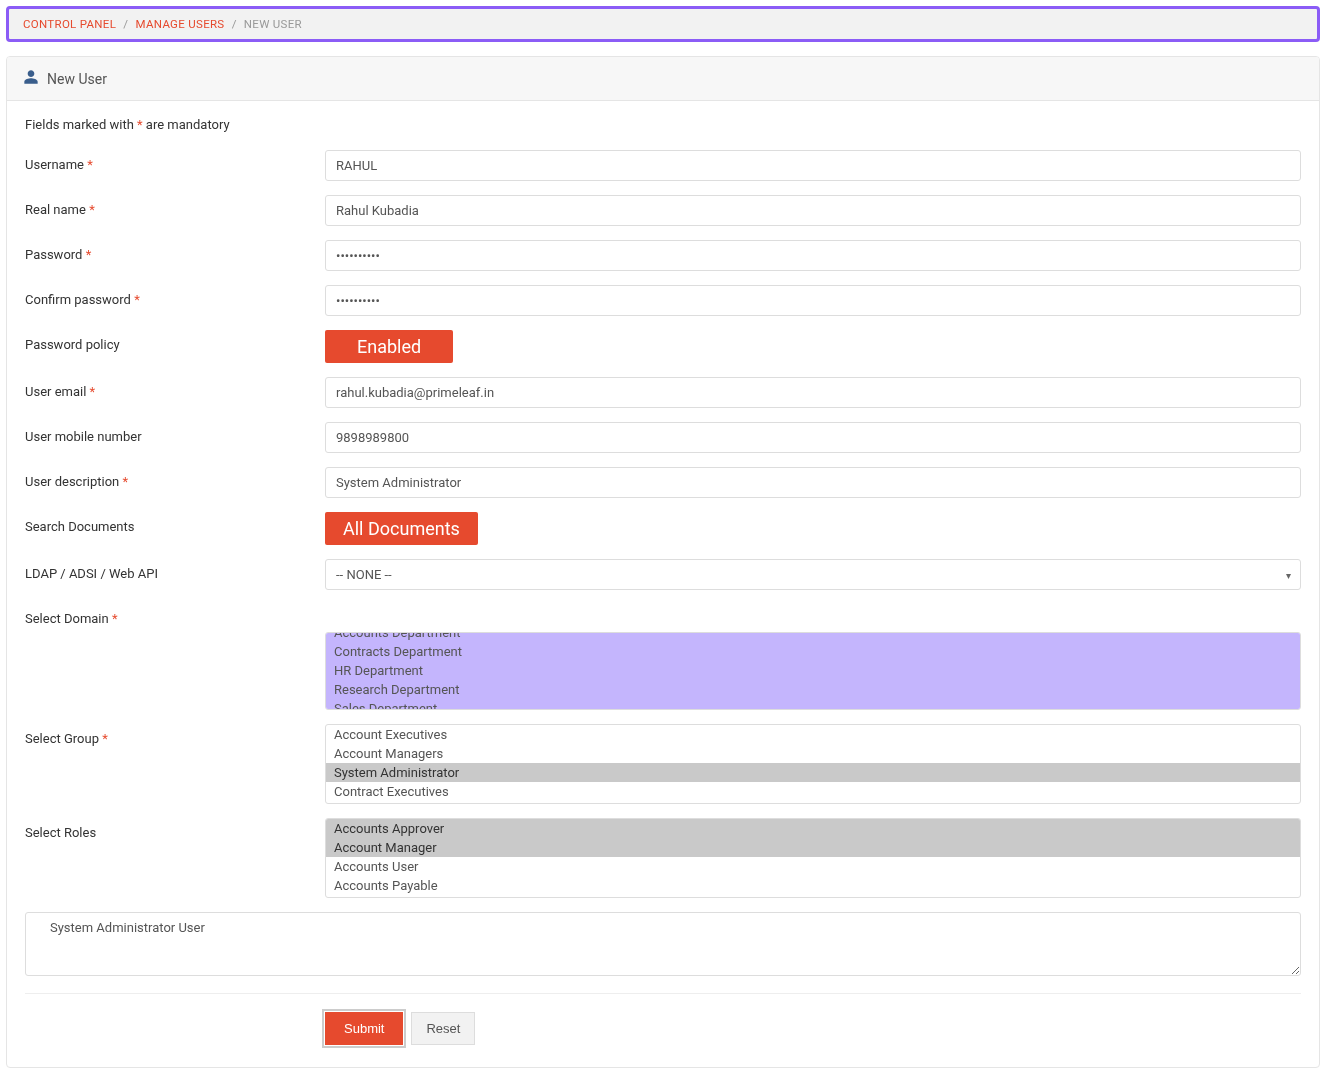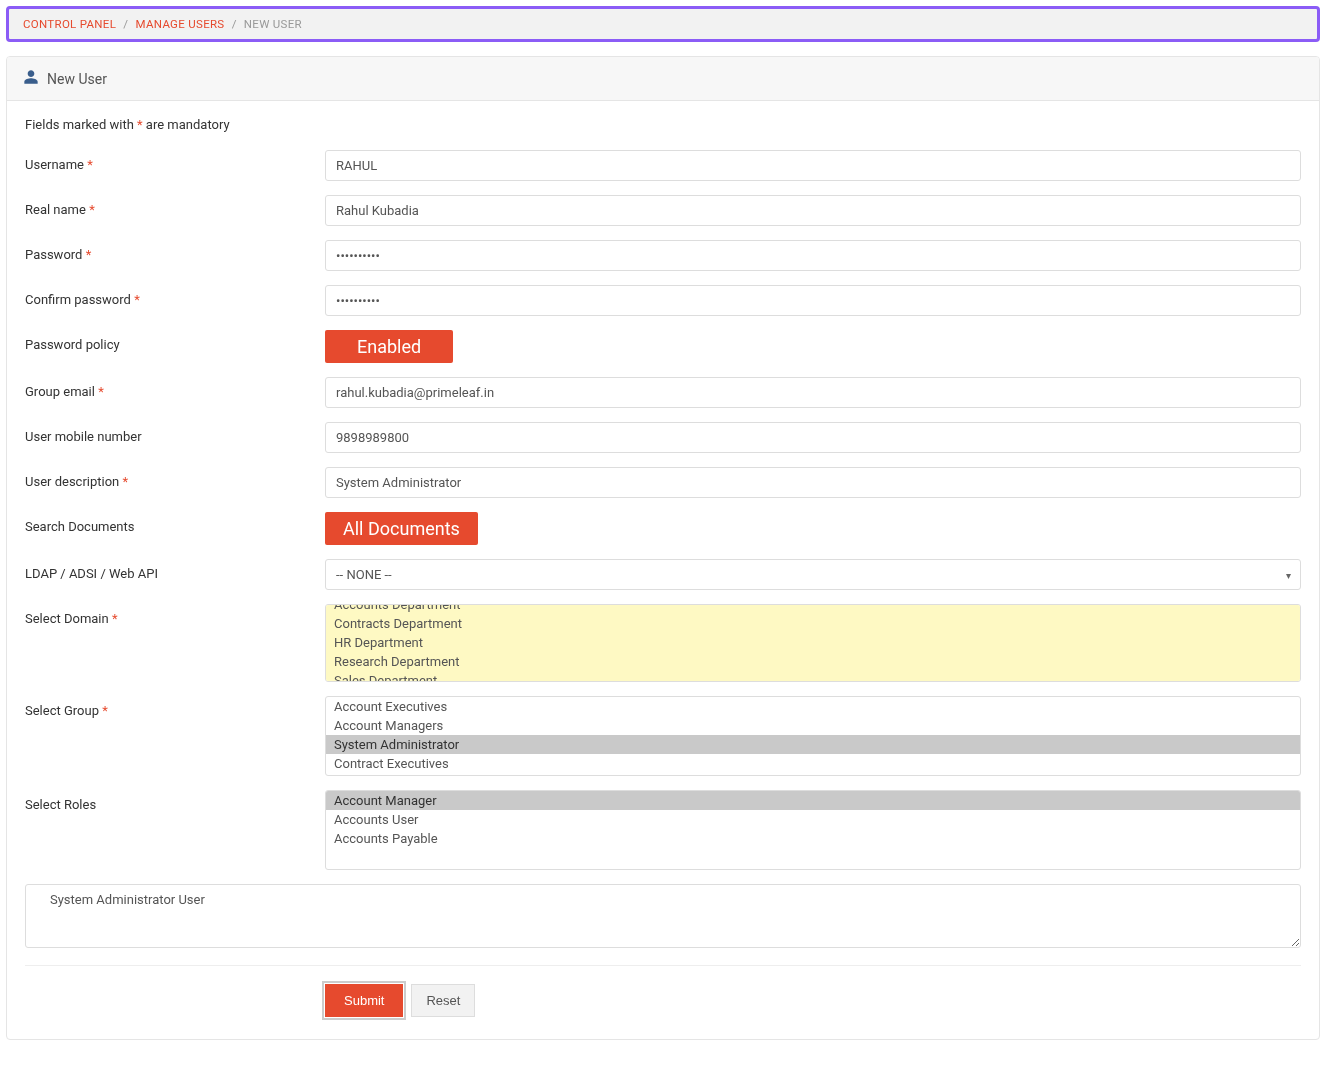--- a/index.html
+++ b/index.html
@@ -143,21 +143,21 @@
   .multi-list .opt {
     padding: 1px 8px;
     line-height: 17px;
     cursor: default;
     white-space: nowrap;
   }
   .multi-list .opt.selected {
     background: #c9c9c9;
     color: #333;
   }
-  .multi-list.all-selected-bg { background: #fef9c3; }
+  .multi-list.all-selected-bg { background: #c4b5fd; margin-top: 28px; }
   .multi-list.all-selected-bg .opt { background: transparent; }
   
   .domain-inner { margin-top: -10px; } 
   .actions-row {
     border-top: 1px solid #eee;
     margin-top: 10px;
     padding-top: 18px;
     display: flex;
     gap: 8px;
     padding-left: 300px;
@@ -235,21 +235,21 @@
 
     <div class="form-row">
       <div class="form-label">Password policy</div>
       <div class="form-control-wrap">
         <button class="btn btn-danger" style="padding:6px 32px;">Enabled</button>
       </div>
     </div>
 
     <div class="form-row">
       <div class="form-label">
-        <span>Group email</span> <span class="star">*</span>
+        <span>User email</span> <span class="star">*</span>
       </div>
       <div class="form-control-wrap">
         <input type="text" value="rahul.kubadia@primeleaf.in" style="">
       </div>
     </div>
 
     <div class="form-row">
       <div class="form-label">User mobile number</div>
       <div class="form-control-wrap">
         <input type="text" value="9898989800" style="">
@@ -309,20 +309,21 @@
             <div class="opt selected">System Administrator</div>
             <div class="opt">Contract Executives</div>
           </div>
       </div>
     </div>
 
     <div class="form-row">
       <div class="form-label">Select Roles</div>
       <div class="form-control-wrap">
         <div class="multi-list h-roles" id="roles-list">
+            <div class="opt selected">Accounts Approver</div>
             <div class="opt selected">Account Manager</div>
             <div class="opt">Accounts User</div>
             <div class="opt">Accounts Payable</div>
           </div>
       </div>
     </div>
 
     <div class="form-row">
       <div class="form-control-wrap">
         <textarea style="">System Administrator User</textarea>

